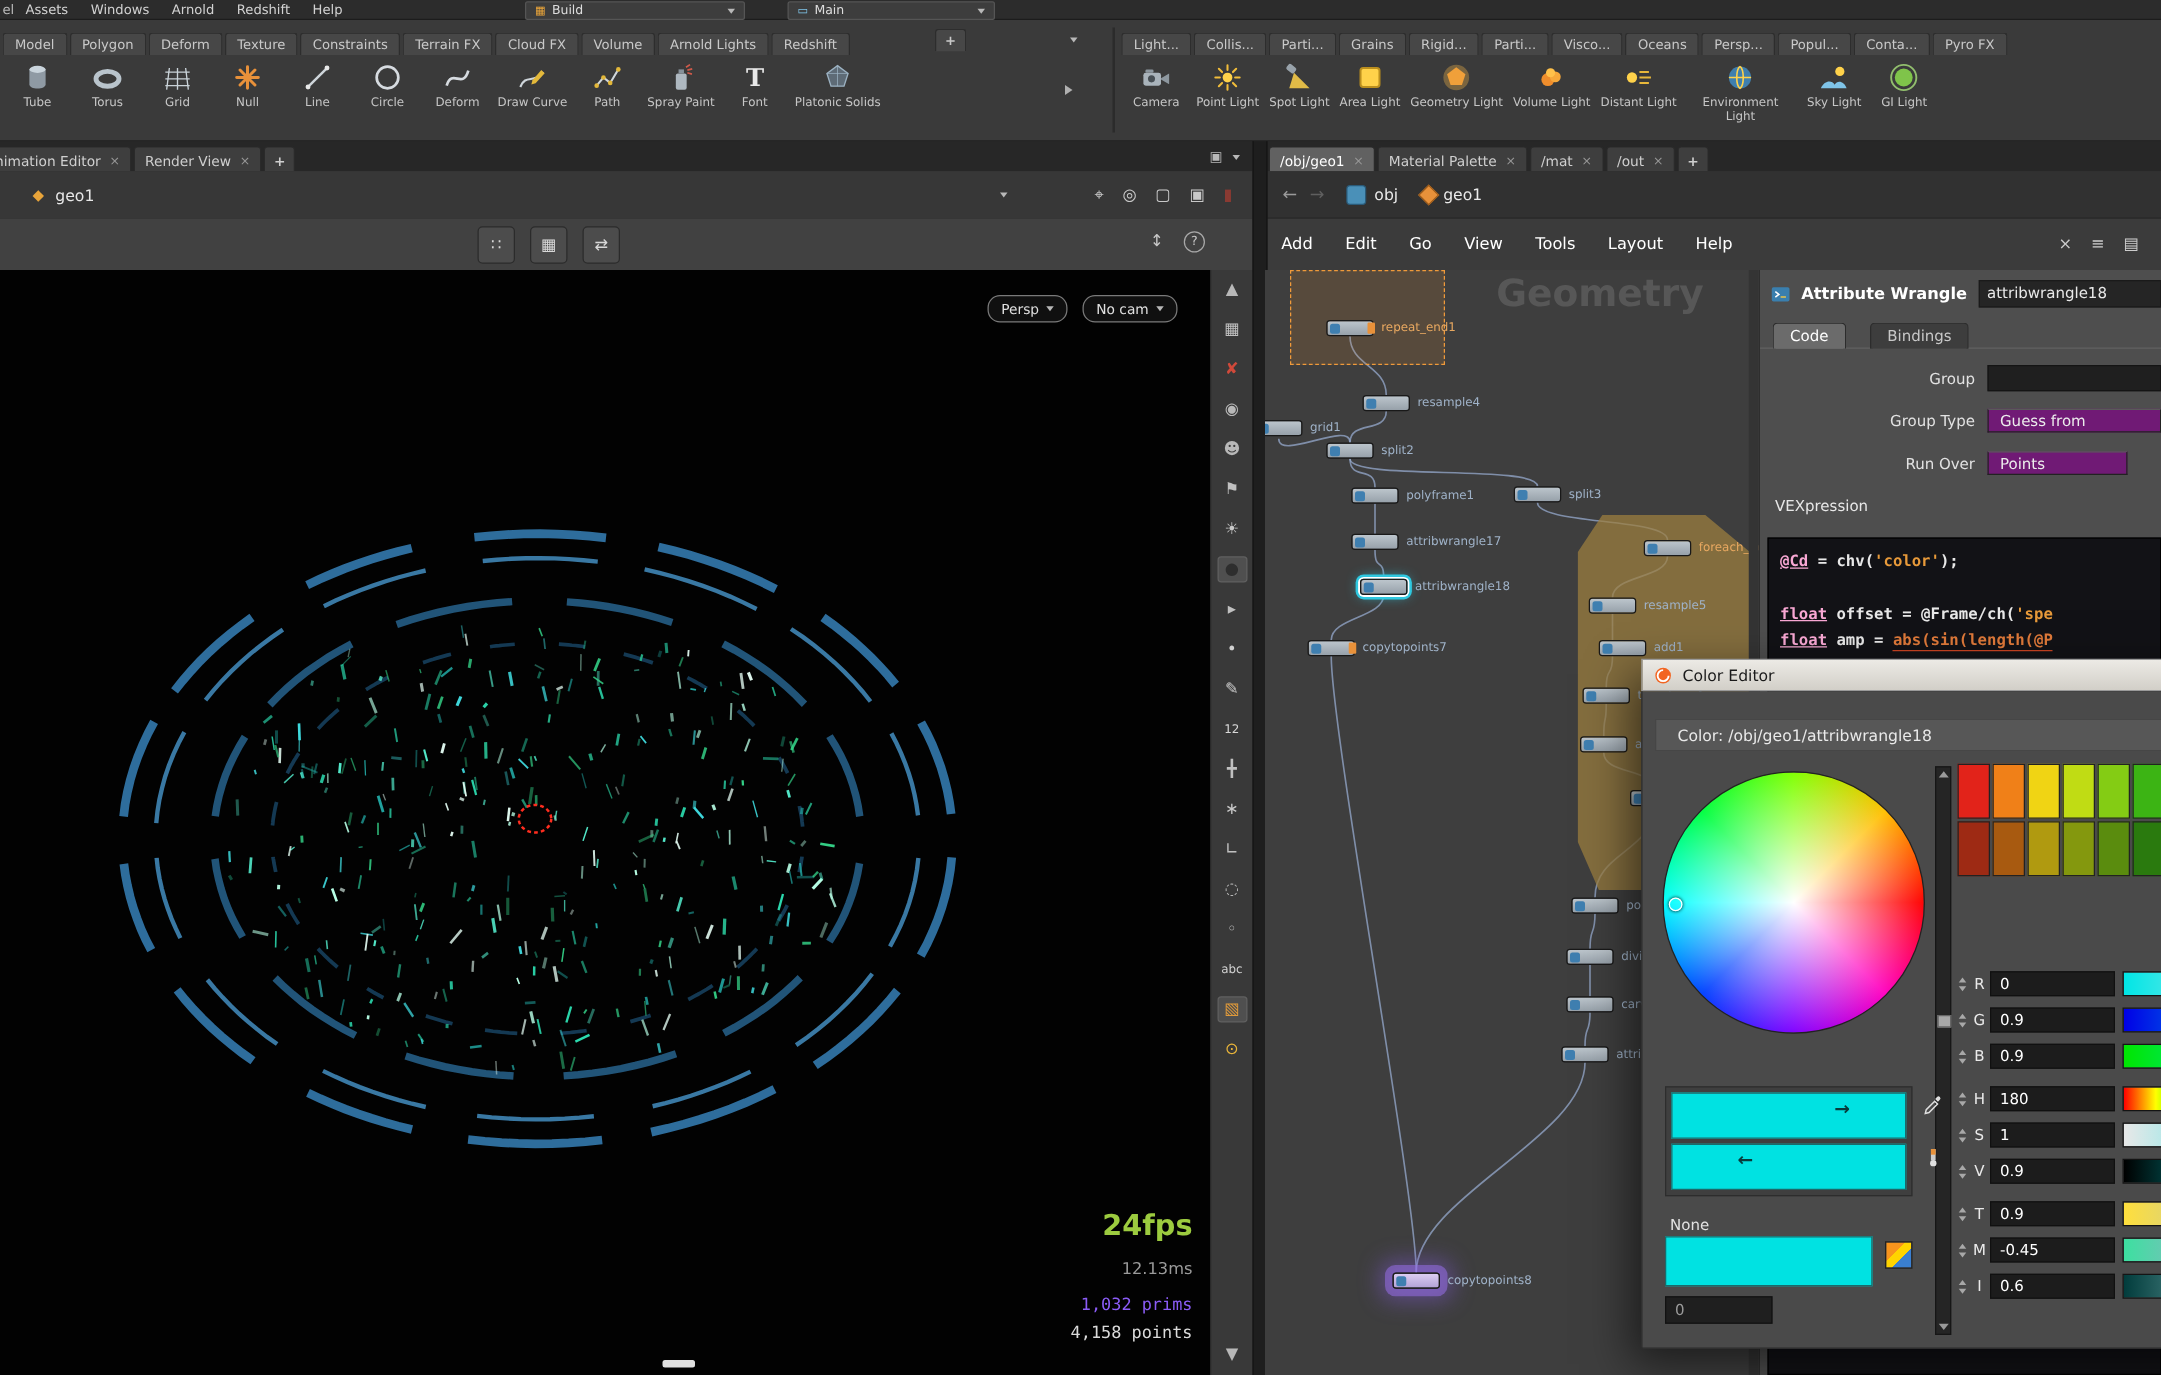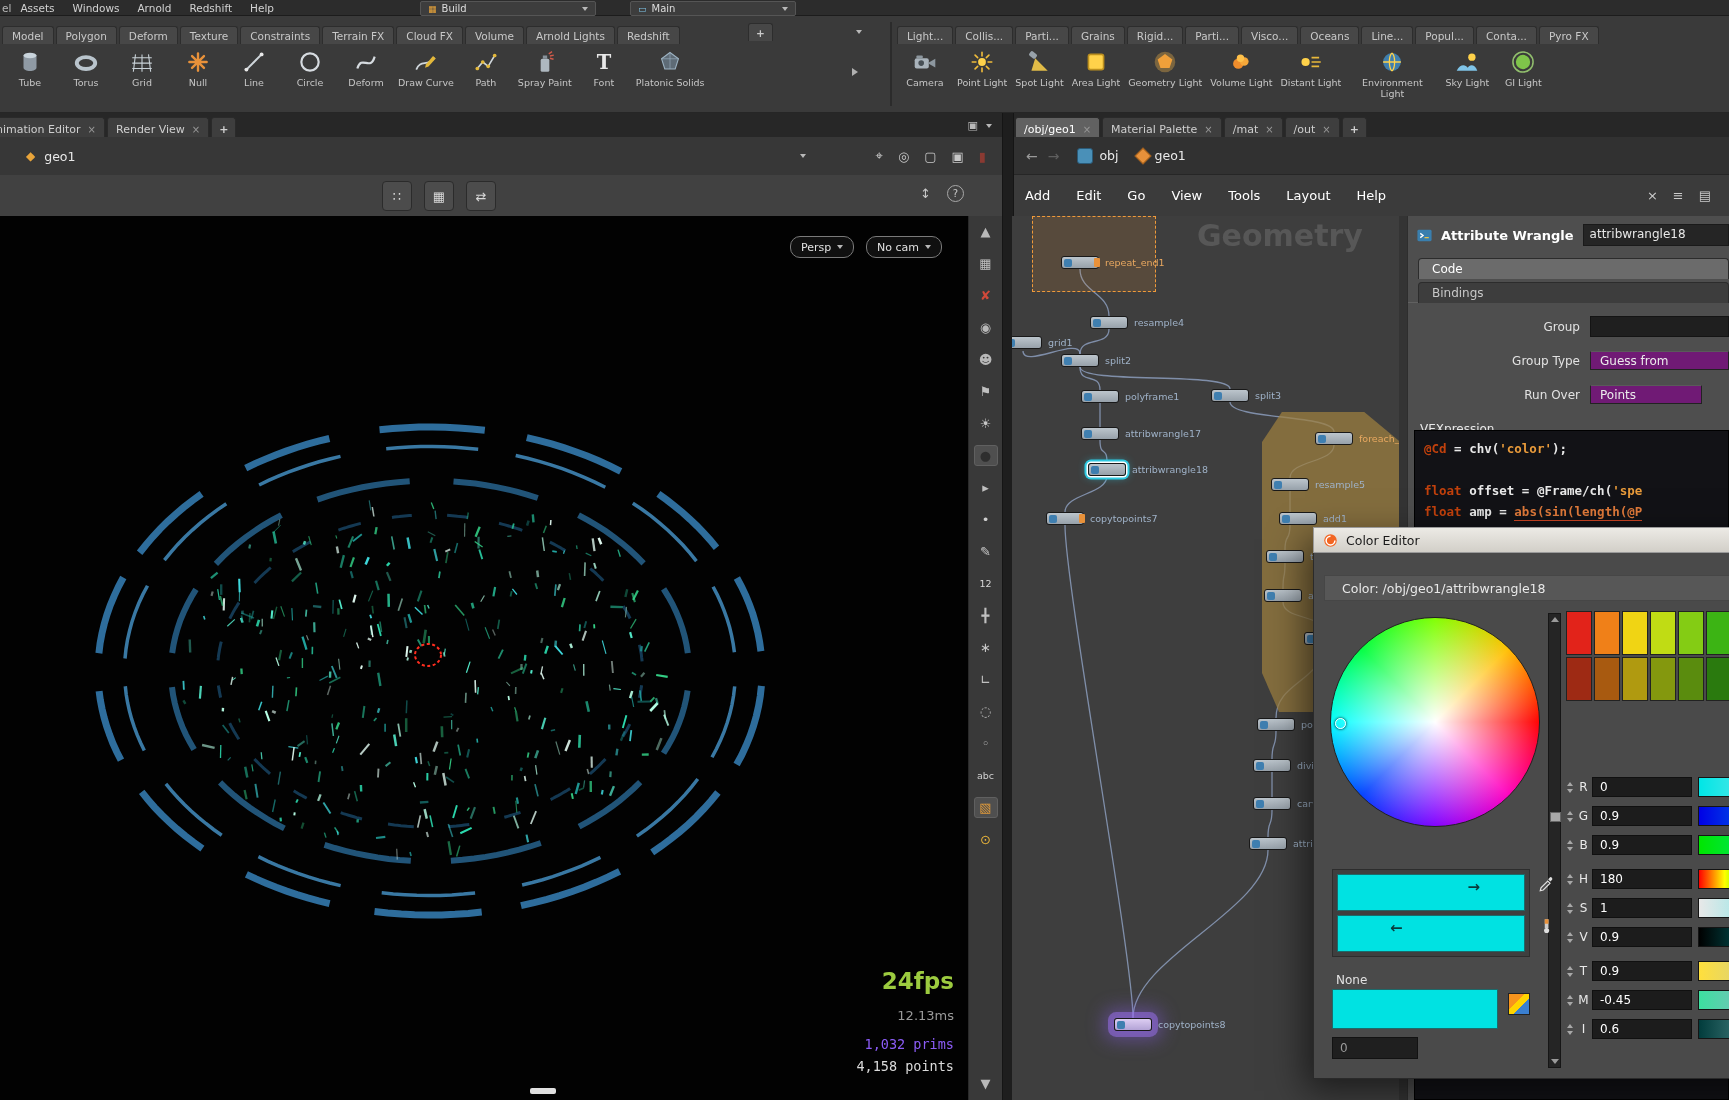--- a/index.html
+++ b/index.html
@@ -123,37 +123,37 @@
   .param-divider{left:1399px;top:216px;width:8px;height:884px;background:#343434;z-index:6;
                  display:flex;flex-direction:column;align-items:center;justify-content:center;gap:6px;}
   .pd-up{width:0;height:0;border-left:3px solid transparent;border-right:3px solid transparent;border-bottom:4px solid #999;}
   .pd-dn{width:0;height:0;border-left:3px solid transparent;border-right:3px solid transparent;border-top:4px solid #999;}
   .parampanel{left:1407px;top:216px;width:322px;height:884px;background:#4e4e4e;border-left:1px solid #2e2e2e;z-index:6;box-sizing:border-box;}
   .phead{display:flex;align-items:center;margin:8px 0 0 8px;}
   .phead svg{width:17px;height:17px;flex:none;}
   .ptitle{font-weight:bold;font-size:13px;color:#ffffff;margin-left:8px;white-space:nowrap;}
   .pname{background:#252525;border:1px solid #1a1a1a;padding:2px 6px;font-size:12px;color:#e8e8e8;
          flex:1;margin-left:9px;white-space:nowrap;overflow:hidden;height:16px;}
-  .ptabs{margin:12px 0 0 10px;display:flex;gap:3px;position:relative;z-index:1;flex-direction:column;}
+  .ptabs{margin:12px 0 0 10px;display:flex;gap:19px;position:relative;z-index:1;}
   .ctab{background:#3d3d3d;border-radius:4px 4px 0 0;padding:3px 13px;font-size:12px;color:#c8c8c8;
         border:1px solid #2c2c2c;border-bottom:none;}
   .ctab.active{background:#6b6b6b;color:#fff;}
   .psep{border-top:1px solid #616161;margin-top:-1px;}
   .prow{display:flex;align-items:center;margin:13px 0 0 0;height:21px;}
   .plabel{width:182px;text-align:right;font-size:12px;color:#e2e2e2;padding-right:10px;flex:none;box-sizing:border-box;}
   .pfield{height:19px;background:#1f1f1f;border:1px solid #141414;flex:1;}
   .pselect{height:19px;background:#701a75;border:1px solid #222;border-top-color:#5a5a5a;color:#ececec;
            font-size:12px;display:flex;align-items:center;padding:0 9px;box-sizing:border-box;}
   .pselect.grow{flex:1;}
   .pselect.fix{width:112px;}
   .vexlabel{margin:17px 0 0 12px;font-size:12px;color:#e8e8e8;}
   .codearea{position:absolute;left:6px;right:0;top:214px;bottom:0;background:#121216;border:1px solid #000;
             font-family:"DejaVu Sans Mono","Liberation Mono",monospace;font-size:12.5px;font-weight:bold;
             padding:7px 9px;line-height:21px;box-sizing:border-box;}
-  .c-k{color:#c2410c;}
+  .c-k{color:#f9a8d4;text-decoration:underline;}
   .c-p{color:#e8e8e8;}
   .c-s{color:#e89a3a;}
   .c-u{color:#e07a3a;border-bottom:1.5px solid #cc4422;padding-bottom:1px;}
 
   
   .coloreditor{left:1313px;top:527px;width:470px;height:552px;z-index:9;box-shadow:-8px 12px 34px rgba(0,0,0,0.55);}
   .ce-title{height:26px;background:linear-gradient(#eceae5,#d2cfc8);border:1px solid #9a9a9a;display:flex;
             align-items:center;gap:8px;padding:0 9px;font-size:12.5px;color:#1a1a1a;box-sizing:border-box;}
   .ce-title svg{width:15px;height:15px;}
   .ce-body{position:absolute;left:0;top:26px;right:0;bottom:0;background:#4a4a4a;border:1px solid #2a2a2a;border-top:none;box-sizing:border-box;}
@@ -444,21 +444,21 @@
     <div class="stabs r">
 
     <div class="stab"><span>Light...</span></div>
         <div class="stab"><span>Collis...</span></div>
         <div class="stab"><span>Parti...</span></div>
         <div class="stab"><span>Grains</span></div>
         <div class="stab"><span>Rigid...</span></div>
         <div class="stab"><span>Parti...</span></div>
         <div class="stab"><span>Visco...</span></div>
         <div class="stab"><span>Oceans</span></div>
-        <div class="stab"><span>Line...</span></div>
+        <div class="stab"><span>Persp...</span></div>
         <div class="stab"><span>Popul...</span></div>
         <div class="stab"><span>Conta...</span></div>
         <div class="stab"><span>Pyro FX</span></div>
       </div>
     <div class="stools r">
 
     <div class="stool">
           <svg class="ticon" viewBox="0 0 24 24">
             <use href="#i-camera"></use>
           </svg>

